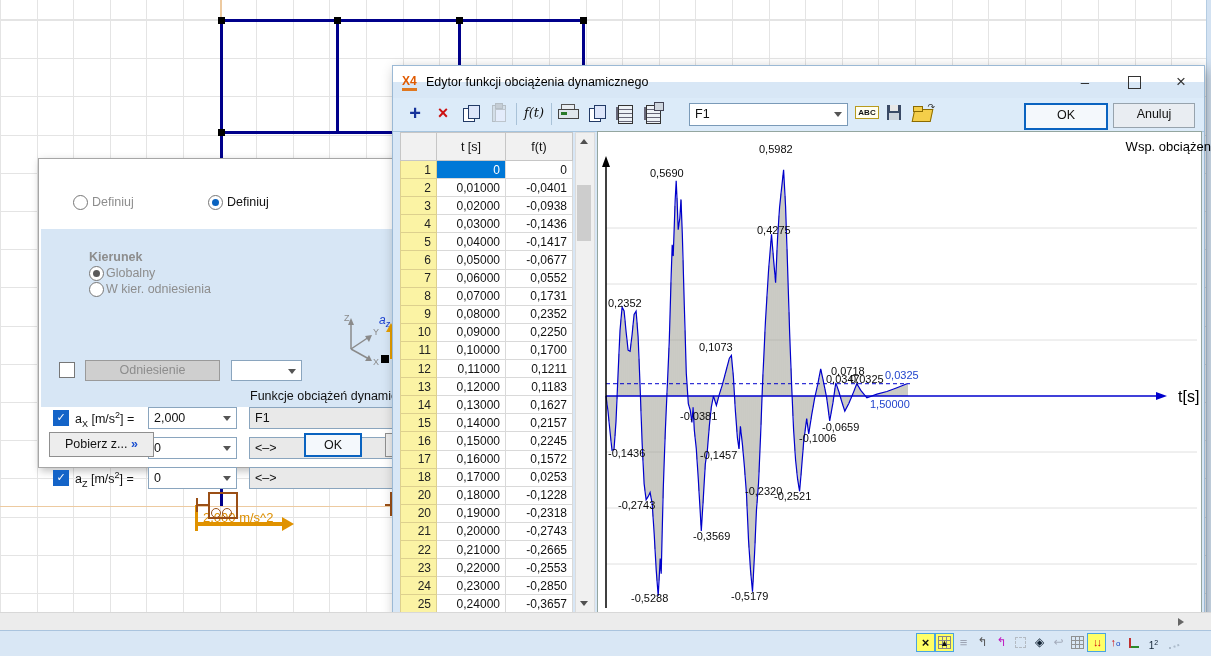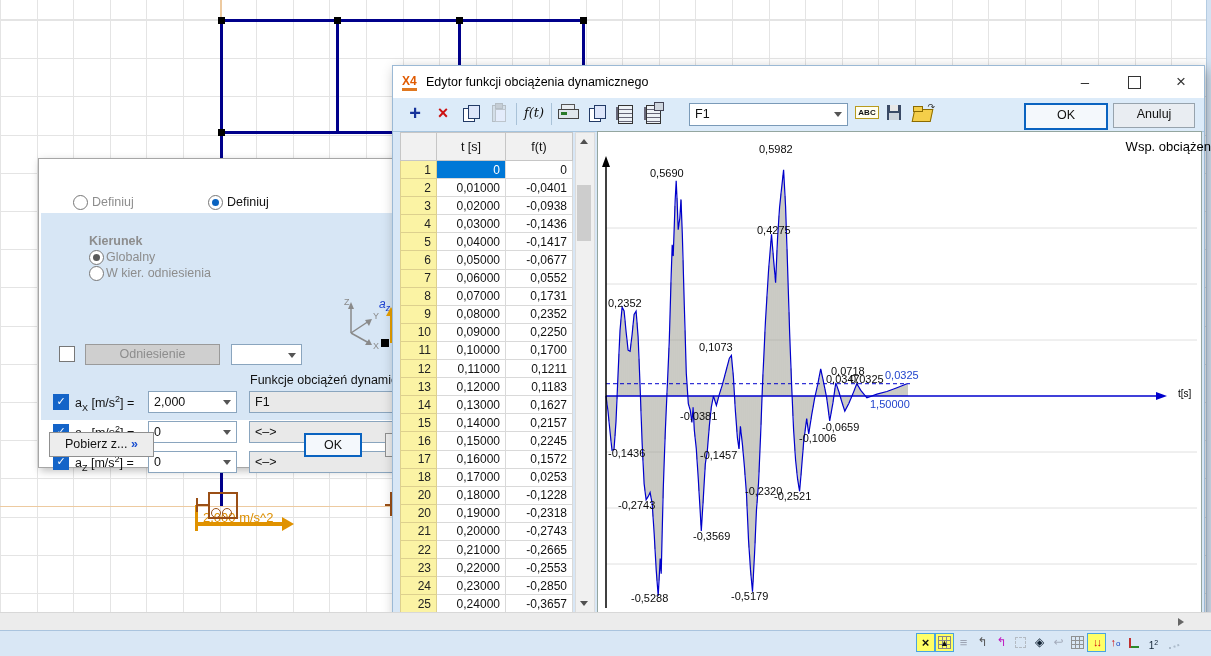--- a/index.html
+++ b/index.html
@@ -21,40 +21,40 @@
   .loadtick{position:absolute;left:195px;top:505px;width:3px;height:26px;background:#e09200;}
   #accel-text{position:absolute;left:203px;top:510px;color:#dd8f00;font-size:13px;}
   
   #sdlg{position:absolute;left:38px;top:158px;width:372px;height:308px;background:#fff;border:1px solid #a6a6a6;box-shadow:2px 3px 8px rgba(0,0,0,.25);}
   #sdlg .dtitle{position:absolute;left:5px;top:6px;color:#909090;font-size:12.5px;white-space:nowrap;}
   .radio{position:absolute;width:13px;height:13px;border:1px solid #777;border-radius:50%;background:#fff;}
   .radio.on:after{content:"";position:absolute;left:3px;top:3px;width:7px;height:7px;border-radius:50%;background:#0a63c0;}
   .radio.dis.on:after{background:#5a5a5a;}
   .rlabel{position:absolute;font-size:12.5px;}
   .gray{color:#8d8d8d;}
-  #spanel{position:absolute;left:2px;top:54px;width:368px;height:207px;background:#d7e6f5;}
+  #spanel{position:absolute;left:2px;top:70px;width:368px;height:178px;background:#d7e6f5;}
   .chk{position:absolute;width:14px;height:14px;border:1px solid #777;background:#fff;}
   .chk.on{background:#1464c8;border-color:#1464c8;color:#fff;font-size:11px;line-height:13px;text-align:center;}
   .gbtn{position:absolute;background:#cfcfcf;border:1px solid #9a9a9a;color:#8d8d8d;font-size:12.5px;text-align:center;}
   .combo{position:absolute;background:#fff;border:1px solid #8aa5be;font-size:12.5px;}
   .combo .val{position:absolute;left:5px;top:3px;white-space:nowrap;}
   .chev{position:absolute;right:5px;top:8px;width:0;height:0;border-left:4px solid transparent;border-right:4px solid transparent;border-top:5px solid #555;}
   .fncombo{background:#e9e9e9;}
   #fn-header{position:absolute;left:209px;top:160px;font-size:12.5px;color:#111;white-space:nowrap;}
   .wbtn{position:absolute;background:#ededed;border:1px solid #8f8f8f;font-size:12.5px;text-align:center;}
   .wbtn.def{border:2px solid #0a63c0;background:#f4f8fc;}
   sub{font-size:9px;} sup{font-size:9px;}
   #az{position:absolute;left:338px;top:84px;width:30px;height:52px;}
   #az .sym{color:#1b3fd0;font-size:12px;font-style:italic;}
   #az .arr{position:absolute;left:11px;top:18px;width:3px;height:28px;background:#e8a000;}
   #az .arr:before{content:"";position:absolute;left:-4px;top:-8px;border-bottom:9px solid #e8a000;border-left:5px solid transparent;border-right:5px solid transparent;}
   #az .sq{position:absolute;left:2px;top:42px;width:8px;height:8px;background:#000;}
   
   #edlg{position:absolute;left:392px;top:65px;width:811px;height:556px;background:#d8e7f6;border:1px solid #9bb9d5;box-shadow:3px 4px 12px rgba(0,0,0,.3);}
-  #etitle{position:absolute;left:0;top:0;width:100%;height:32px;background:#fff;}
+  #etitle{position:absolute;left:0;top:0;width:100%;height:16px;background:#fff;}
   #elogo{position:absolute;left:9px;top:8px;color:#e05a00;font-weight:bold;font-size:12px;border-bottom:3px solid #e07820;padding-bottom:0px;}
   #etext{position:absolute;left:33px;top:9px;font-size:12.5px;color:#000;}
   .winbtn{position:absolute;top:6px;width:20px;height:20px;text-align:center;font-size:15px;color:#333;line-height:20px;}
   #maxbtn span{display:inline-block;width:11px;height:11px;border:1px solid #333;margin-top:4px;}
   #etoolbar{position:absolute;left:0;top:32px;width:100%;height:33px;background:#dcebf9;border-bottom:1px solid #a5c4de;}
   .tico{position:relative;display:inline-block;width:24px;height:24px;margin:0 2px;text-align:center;vertical-align:top;}
   .tsep{display:inline-block;width:1px;height:22px;background:#a9c2d8;margin:1px 3px;vertical-align:top;}
   #tbicons-left{position:absolute;left:8px;top:4px;white-space:nowrap;}
   #fcombo{position:absolute;left:296px;top:5px;width:157px;height:21px;background:#fff;border:1px solid #7a9ab8;}
   #tbicons-right{position:absolute;left:460px;top:4px;white-space:nowrap;}
@@ -71,21 +71,21 @@
   .sbarrow{position:absolute;left:0;width:16px;height:16px;background:#f0f0f0;text-align:center;}
   .tri-up{display:inline-block;margin-top:5px;border-left:4px solid transparent;border-right:4px solid transparent;border-bottom:5px solid #505050;}
   .tri-dn{display:inline-block;margin-top:6px;border-left:4px solid transparent;border-right:4px solid transparent;border-top:5px solid #505050;}
   #vsb .thumb{position:absolute;left:1px;top:52px;width:14px;height:56px;background:#cdcdcd;}
   
   #chartbox{position:absolute;left:204px;top:65px;width:603px;height:482px;background:#fff;border:1px solid #94a6a0;}
   #chartsvg{position:absolute;left:0;top:0;}
   #charttitle{position:absolute;left:0;top:7px;width:100%;text-align:right;font-size:13px;color:#000;padding-left:20px;}
   .clbl{position:absolute;font-size:11px;color:#0a0a0a;white-space:nowrap;}
   .clbl.blue{color:#2244cc;}
-  #xaxis-label{position:absolute;font-size:10px;color:#000;}
+  #xaxis-label{position:absolute;font-size:16px;color:#000;}
   
   #hscroll{position:absolute;left:0;top:612px;width:1211px;height:18px;background:#ececec;border-top:1px solid #d8d8d8;}
   #hsr{position:absolute;left:1172px;top:1px;width:17px;height:16px;text-align:center;}
   .tri-rt{display:inline-block;margin-top:4px;border-top:4px solid transparent;border-bottom:4px solid transparent;border-left:6px solid #666;}
   #statusbar{position:absolute;left:0;top:630px;width:1211px;height:26px;background:#d9e7f5;border-top:1px solid #aac4de;}
   #sicons{position:absolute;left:916px;top:3px;white-space:nowrap;}
   .sico{position:relative;display:inline-block;width:17px;height:17px;margin:0 1px;text-align:center;line-height:17px;font-size:11px;vertical-align:top;background:transparent;}
   .sico.sel{background:#ffff66;outline:1.5px solid #4aa3e0;}
   .sico.dis{opacity:.45;}
   #rsliver{position:absolute;left:1206px;top:0;width:5px;height:612px;background:#d3e2f2;border-left:1px solid #b4cce2;}

